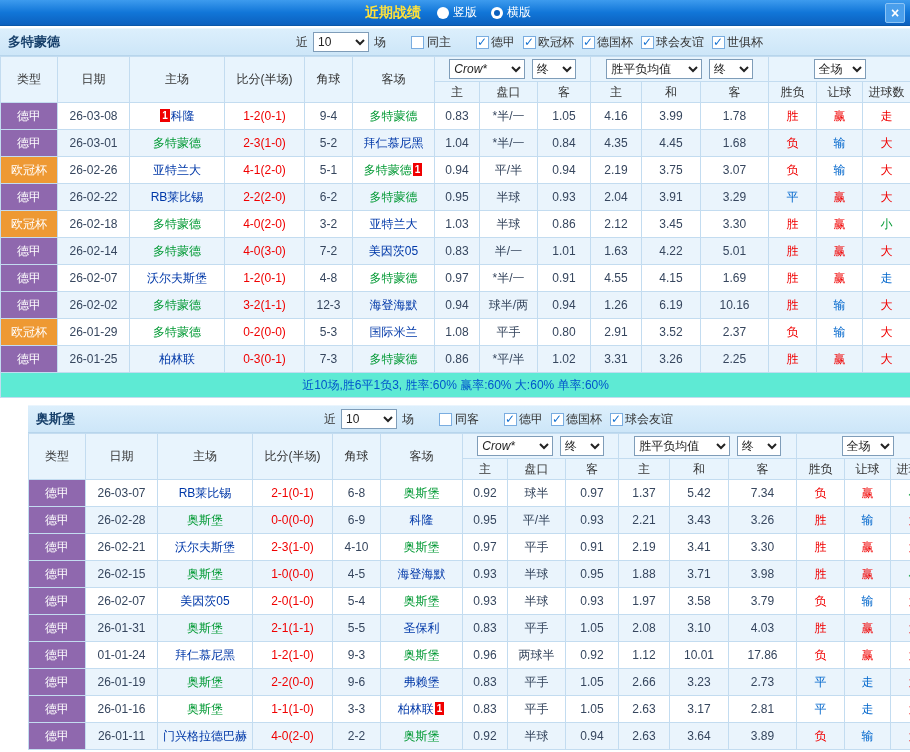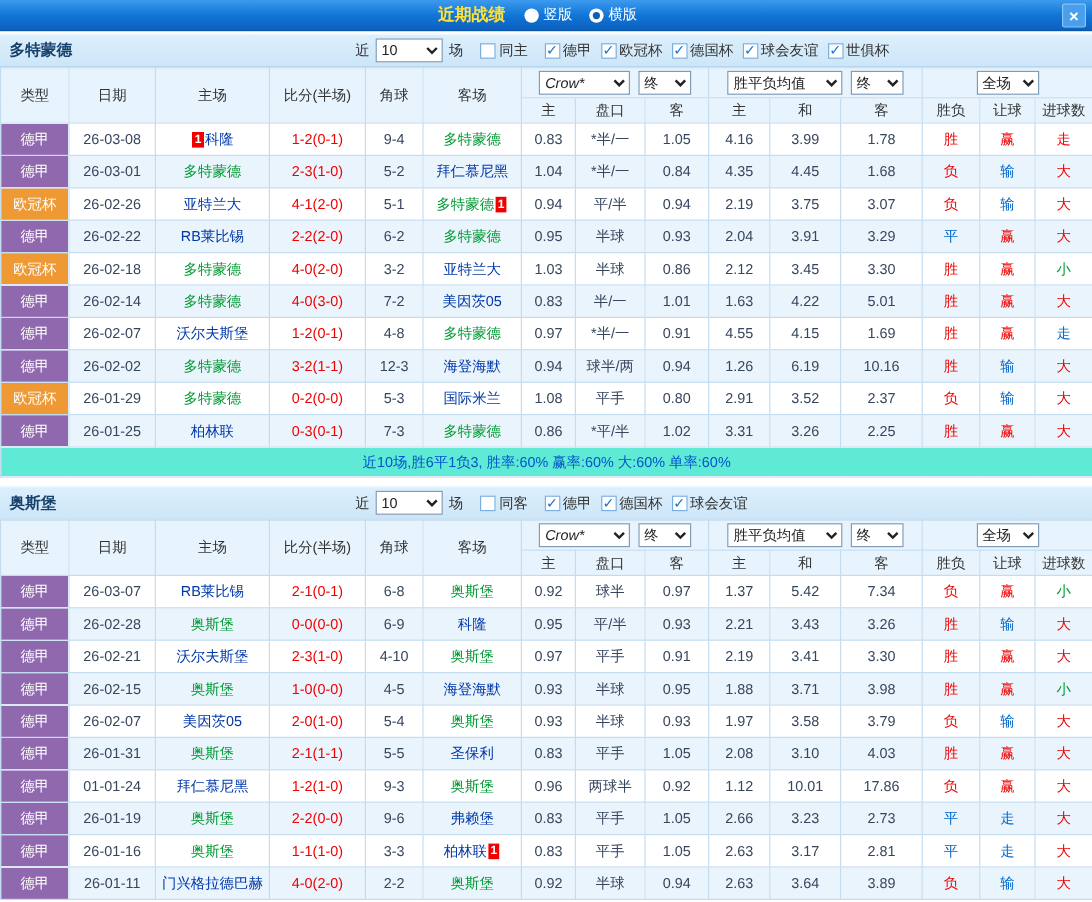--- a/index.html
+++ b/index.html
@@ -13,26 +13,26 @@
   .titlebar{height:26px;background:linear-gradient(180deg,#3d9bee 0%,#1176d8 50%,#0b60be 100%);
     border-bottom:1px solid #0a57a8;display:flex;align-items:center;justify-content:center;position:relative;}
   .title{color:#ffe13a;font-size:14px;font-weight:bold;margin-right:16px;}
   .radio-opt{display:inline-flex;align-items:center;gap:4px;color:#fff;font-size:12px;margin-right:14px;cursor:pointer;}
   .radio-circle{width:12px;height:12px;border-radius:50%;background:#fff;position:relative;flex:0 0 12px;}
   .radio-circle.sel::after{content:"";position:absolute;left:3px;top:3px;width:6px;height:6px;border-radius:50%;background:#0b60be;}
   .close-btn{position:absolute;right:5px;top:3px;width:20px;height:20px;background:#4a9fec;border:1px solid #8cc4f5;
     color:#fff;font-size:14px;font-weight:bold;line-height:18px;text-align:center;cursor:pointer;border-radius:2px;}
   
   #sections{margin-top:2px;border-radius:25px;}
-  .section + .section{margin-top:7px;}
+  .section + .section{margin-top:7px;padding-left:28px;}
   .section-header{height:28px;background:linear-gradient(#dceffc,#cde6f8);border-top:1px solid #eaf5fd;
     border-bottom:1px solid #b7d5ec;display:flex;align-items:center;padding:0 8px;}
   .team-name{flex:0 0 288px;font-size:13px;font-weight:bold;color:#17406b;}
   .filters{display:flex;align-items:center;gap:5px;font-size:12px;color:#333;white-space:nowrap;}
-  label.same{display:inline-flex;align-items:center;gap:3px;margin:0 9px;cursor:pointer;}
+  label.same{display:inline-flex;align-items:center;gap:3px;margin:0 20px;cursor:pointer;}
   .lg-filter{display:inline-flex;align-items:center;gap:2px;margin-right:3px;cursor:pointer;}
   select{height:20px;font-size:12px;border:1px solid #7f9db9;background:#fff;color:#222;}
   .sel-count{width:56px;} .sel-book{width:76px;font-style:italic;} .sel-fin{width:44px;margin-left:3px;}
   .sel-eu{width:96px;} .sel-scope{width:52px;}
   .cb{width:13px;height:13px;border:1px solid #7aade0;background:#fff;display:inline-block;position:relative;flex:0 0 13px;}
   .cb.checked::after{content:"\2713";position:absolute;left:0;top:-2px;font-size:12px;font-weight:bold;color:#1673d2;line-height:14px;}
   
   table{width:910px;table-layout:fixed;border-collapse:collapse;font-size:12px;}
   th,td{border:1px solid #c3dcf0;text-align:center;overflow:hidden;white-space:nowrap;padding:0 1px;}
   thead th{background:#e8f4fd;font-weight:normal;color:#333;}

